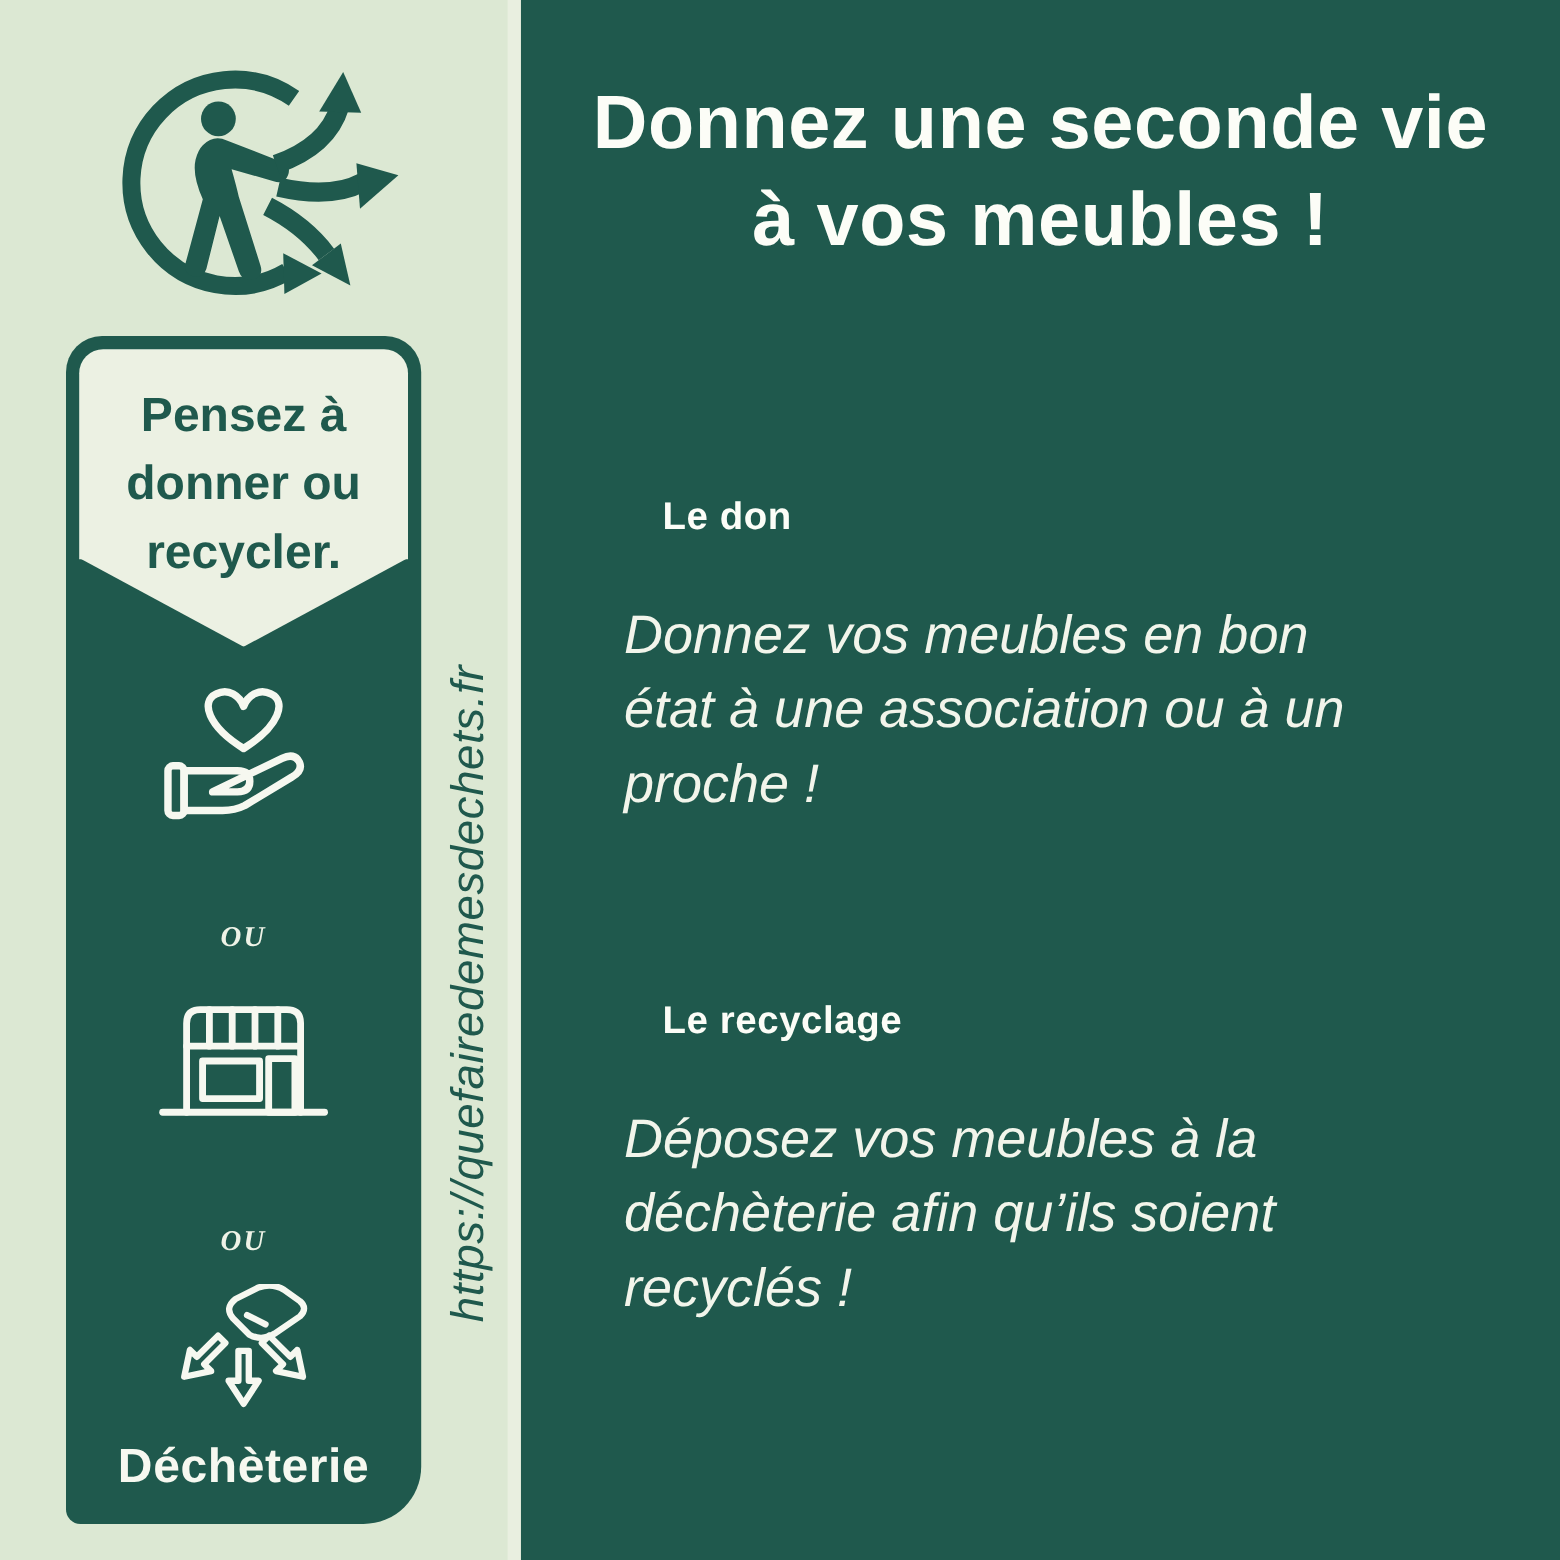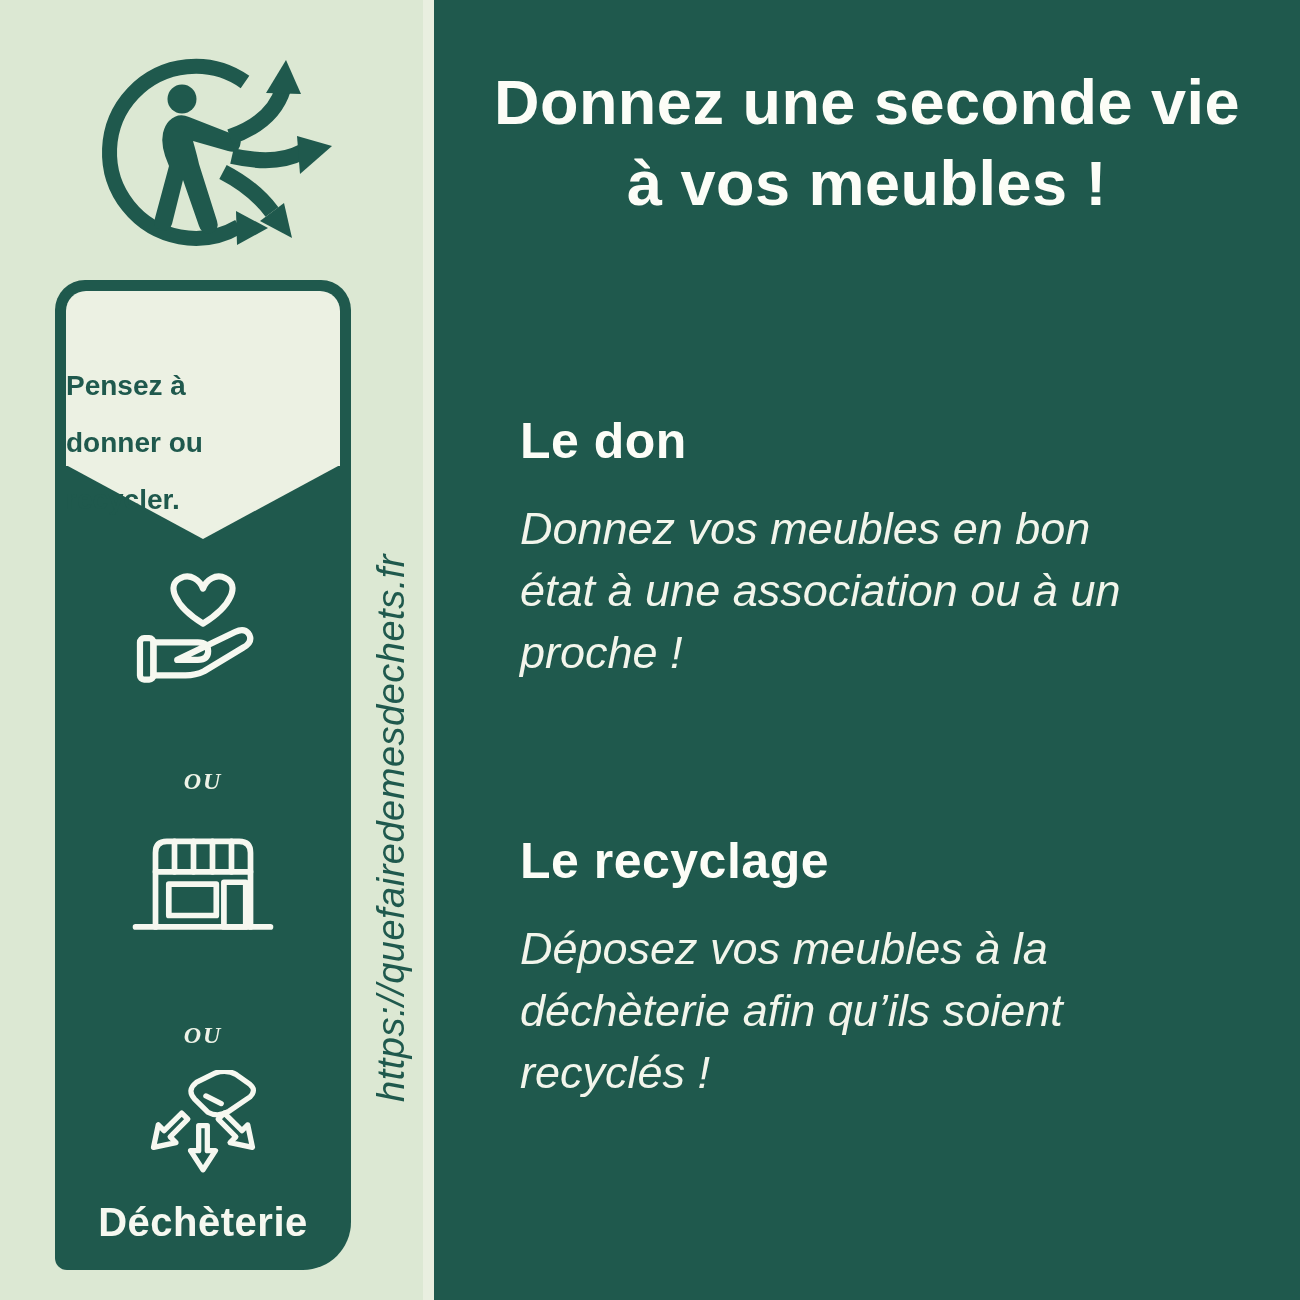--- a/index.html
+++ b/index.html
@@ -14,21 +14,21 @@
   
   .right-col{left:434px;top:0;width:866px;height:1300px;background:#1f594d;}
   .edge-strip{left:423px;top:0;width:11px;height:1300px;background:#e9efe0;}
 
   .main-title{
     left:444px;top:62px;width:846px;
     color:#fcfdf7;font-size:63px;line-height:81px;font-weight:800;
     text-align:center;white-space:pre-line;letter-spacing:0.5px;
   }
   .section-heading{
-    color:#fcfdf7;font-size:50px;font-weight:800;letter-spacing:0.5px;
+    color:#fcfdf7;font-size:32px;font-weight:800;letter-spacing:0.5px;margin-left:32px;
   }
   .section-body{
     color:#f2f5eb;font-size:45px;line-height:62px;font-style:italic;
     white-space:pre-line;
   }
   .h-don{left:520px;top:412px;}
   .p-don{left:520px;top:498px;width:740px;}
   .h-rec{left:520px;top:832px;}
   .p-rec{left:520px;top:918px;width:740px;}
 
@@ -43,22 +43,22 @@
     position:absolute;left:11px;top:11px;width:274px;height:175px;
     background:#ecf1e3;border-radius:20px 20px 0 0;
   }
   .pledge-v{
     position:absolute;left:11px;top:185px;width:274px;height:74px;
     background:#ecf1e3;
     clip-path:polygon(0 0,100% 0,50% 100%);
   }
   .pledge-text{
     position:absolute;left:11px;top:38px;width:274px;
-    color:#1f594d;font-size:28px;line-height:57px;font-weight:800;
-    white-space:pre-line;margin-top:39px;
+    color:#1f594d;font-size:40px;line-height:57px;font-weight:800;
+    text-align:center;white-space:pre-line;
   }
   .opt-icon{position:absolute;left:50%;transform:translateX(-50%);}
   .icon-heart{top:290px;width:176px;height:124px;}
   .icon-store{top:550px;width:168px;height:114px;}
   .icon-dech{top:790px;width:160px;height:120px;}
   .opt-label{
     position:absolute;left:0;width:100%;text-align:center;
     color:#f6f8f0;font-size:40px;font-weight:800;letter-spacing:0.5px;
   }
   .lbl-assoc{top:426px;}

